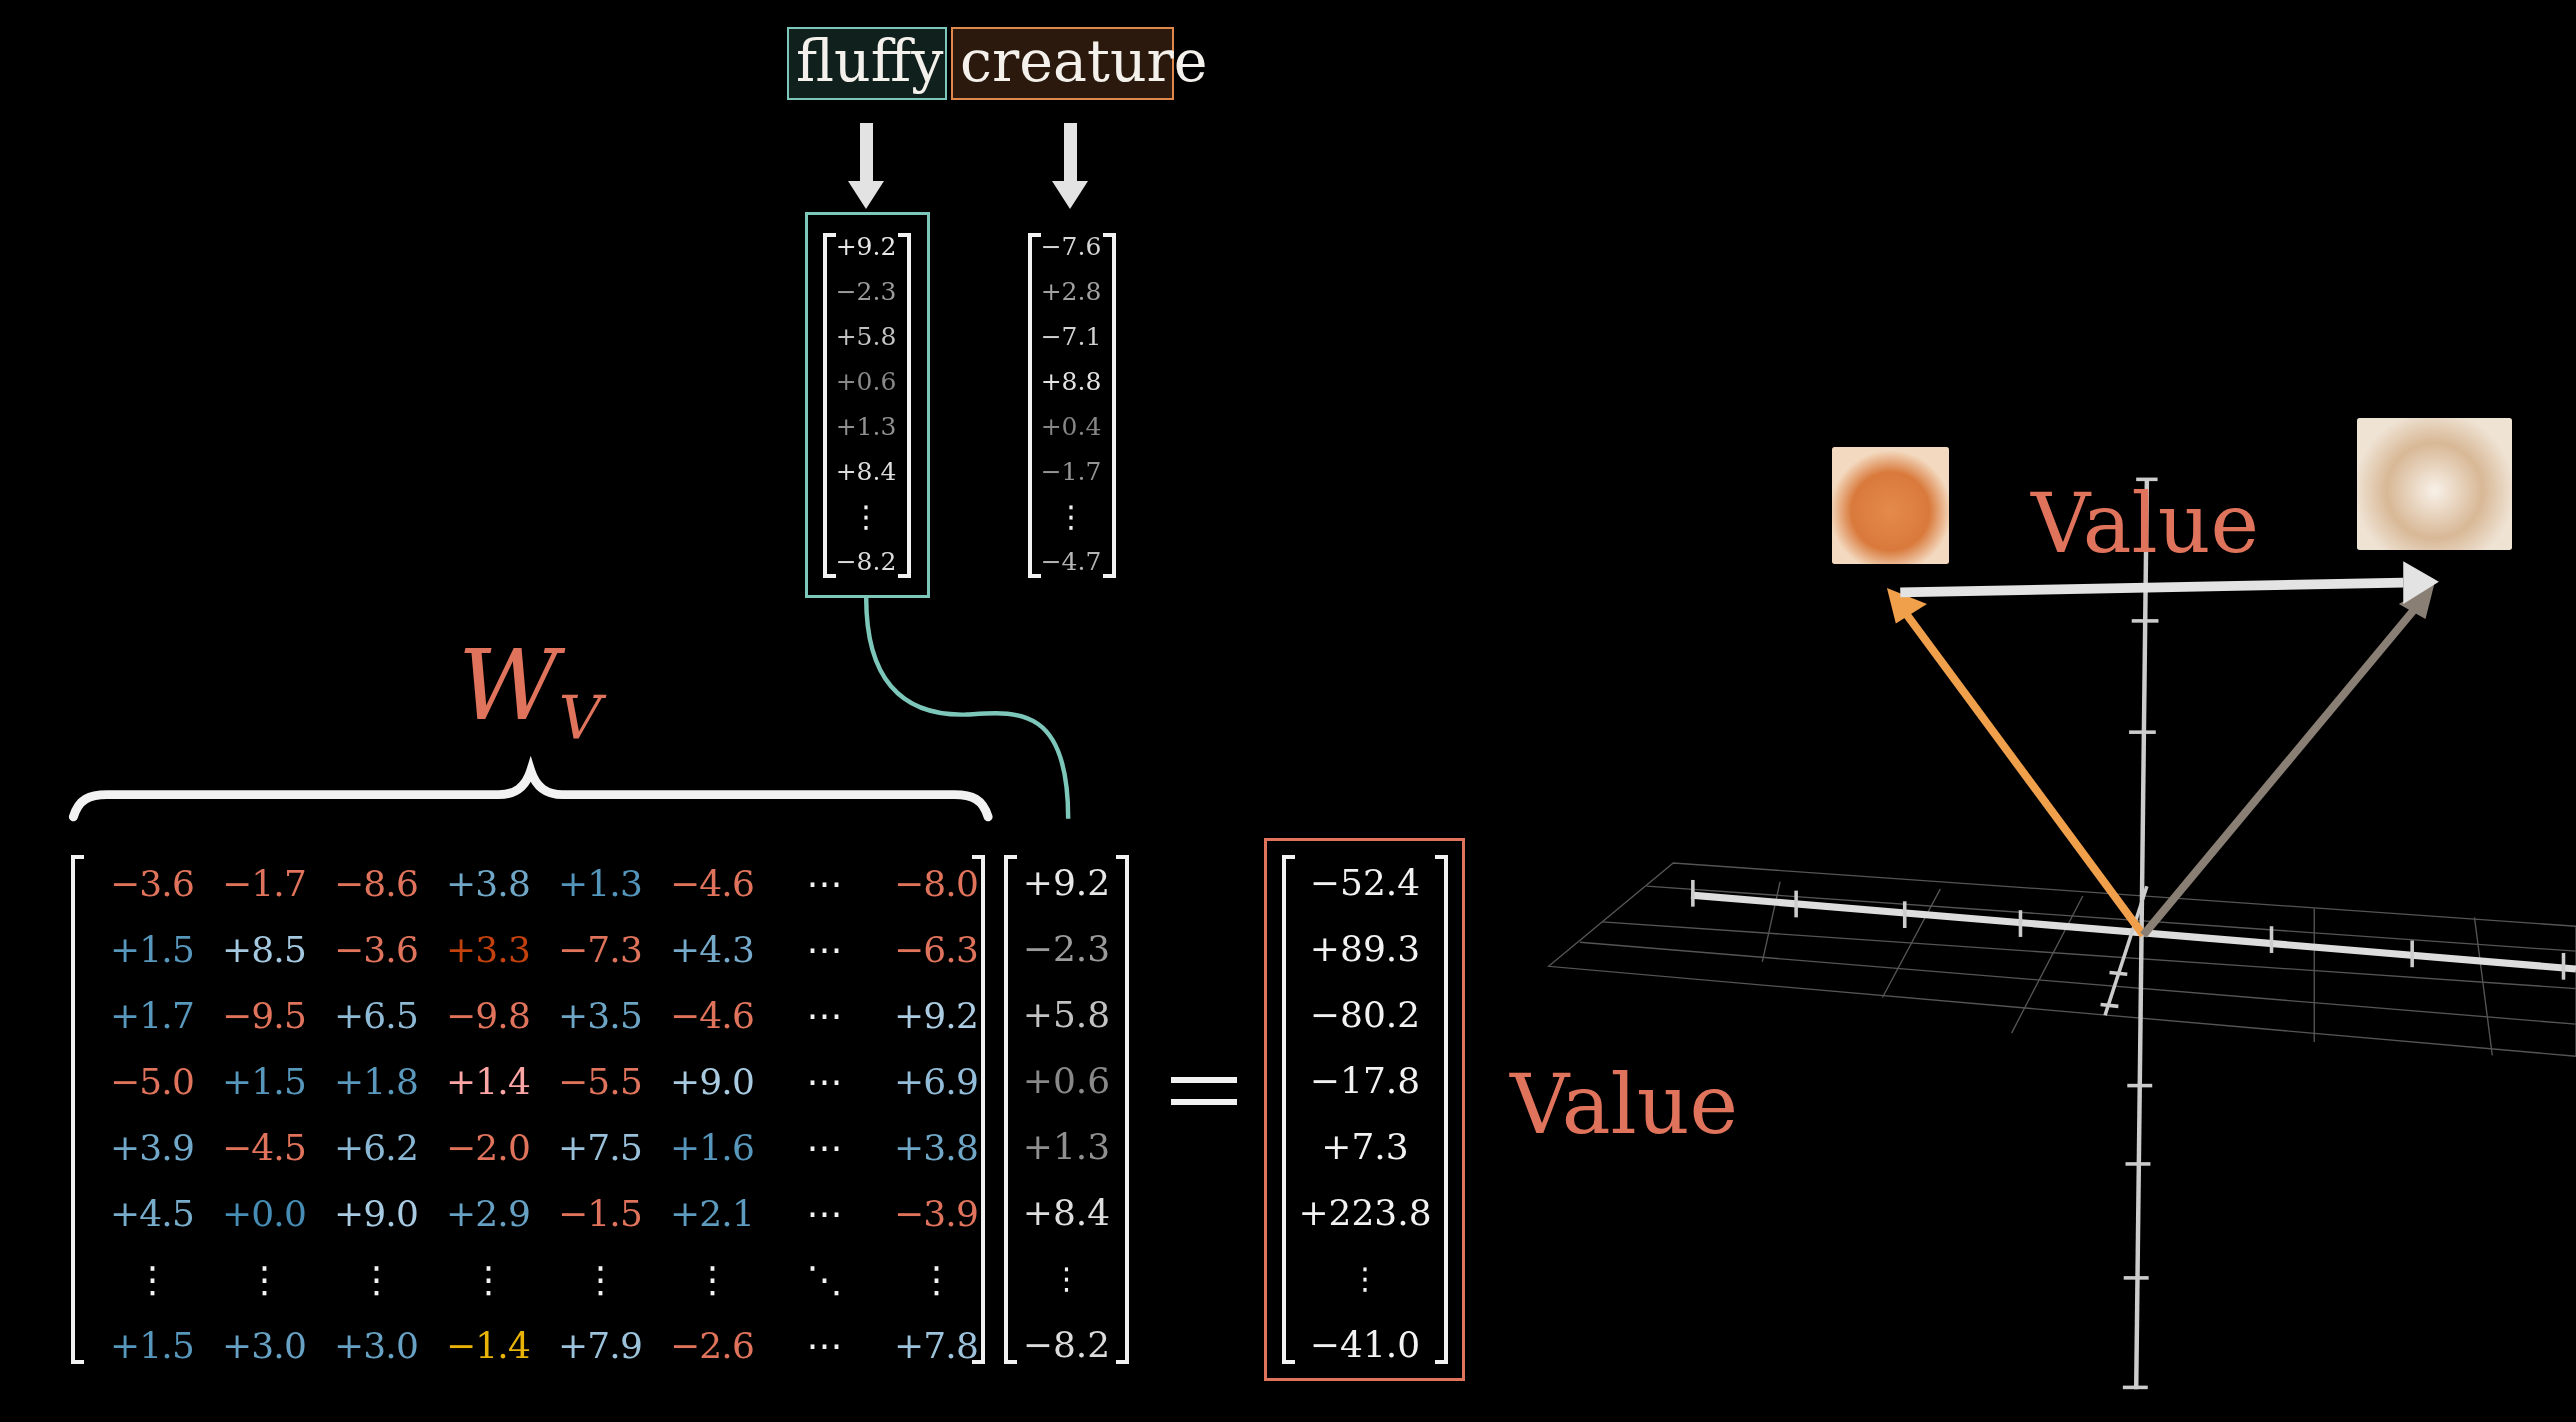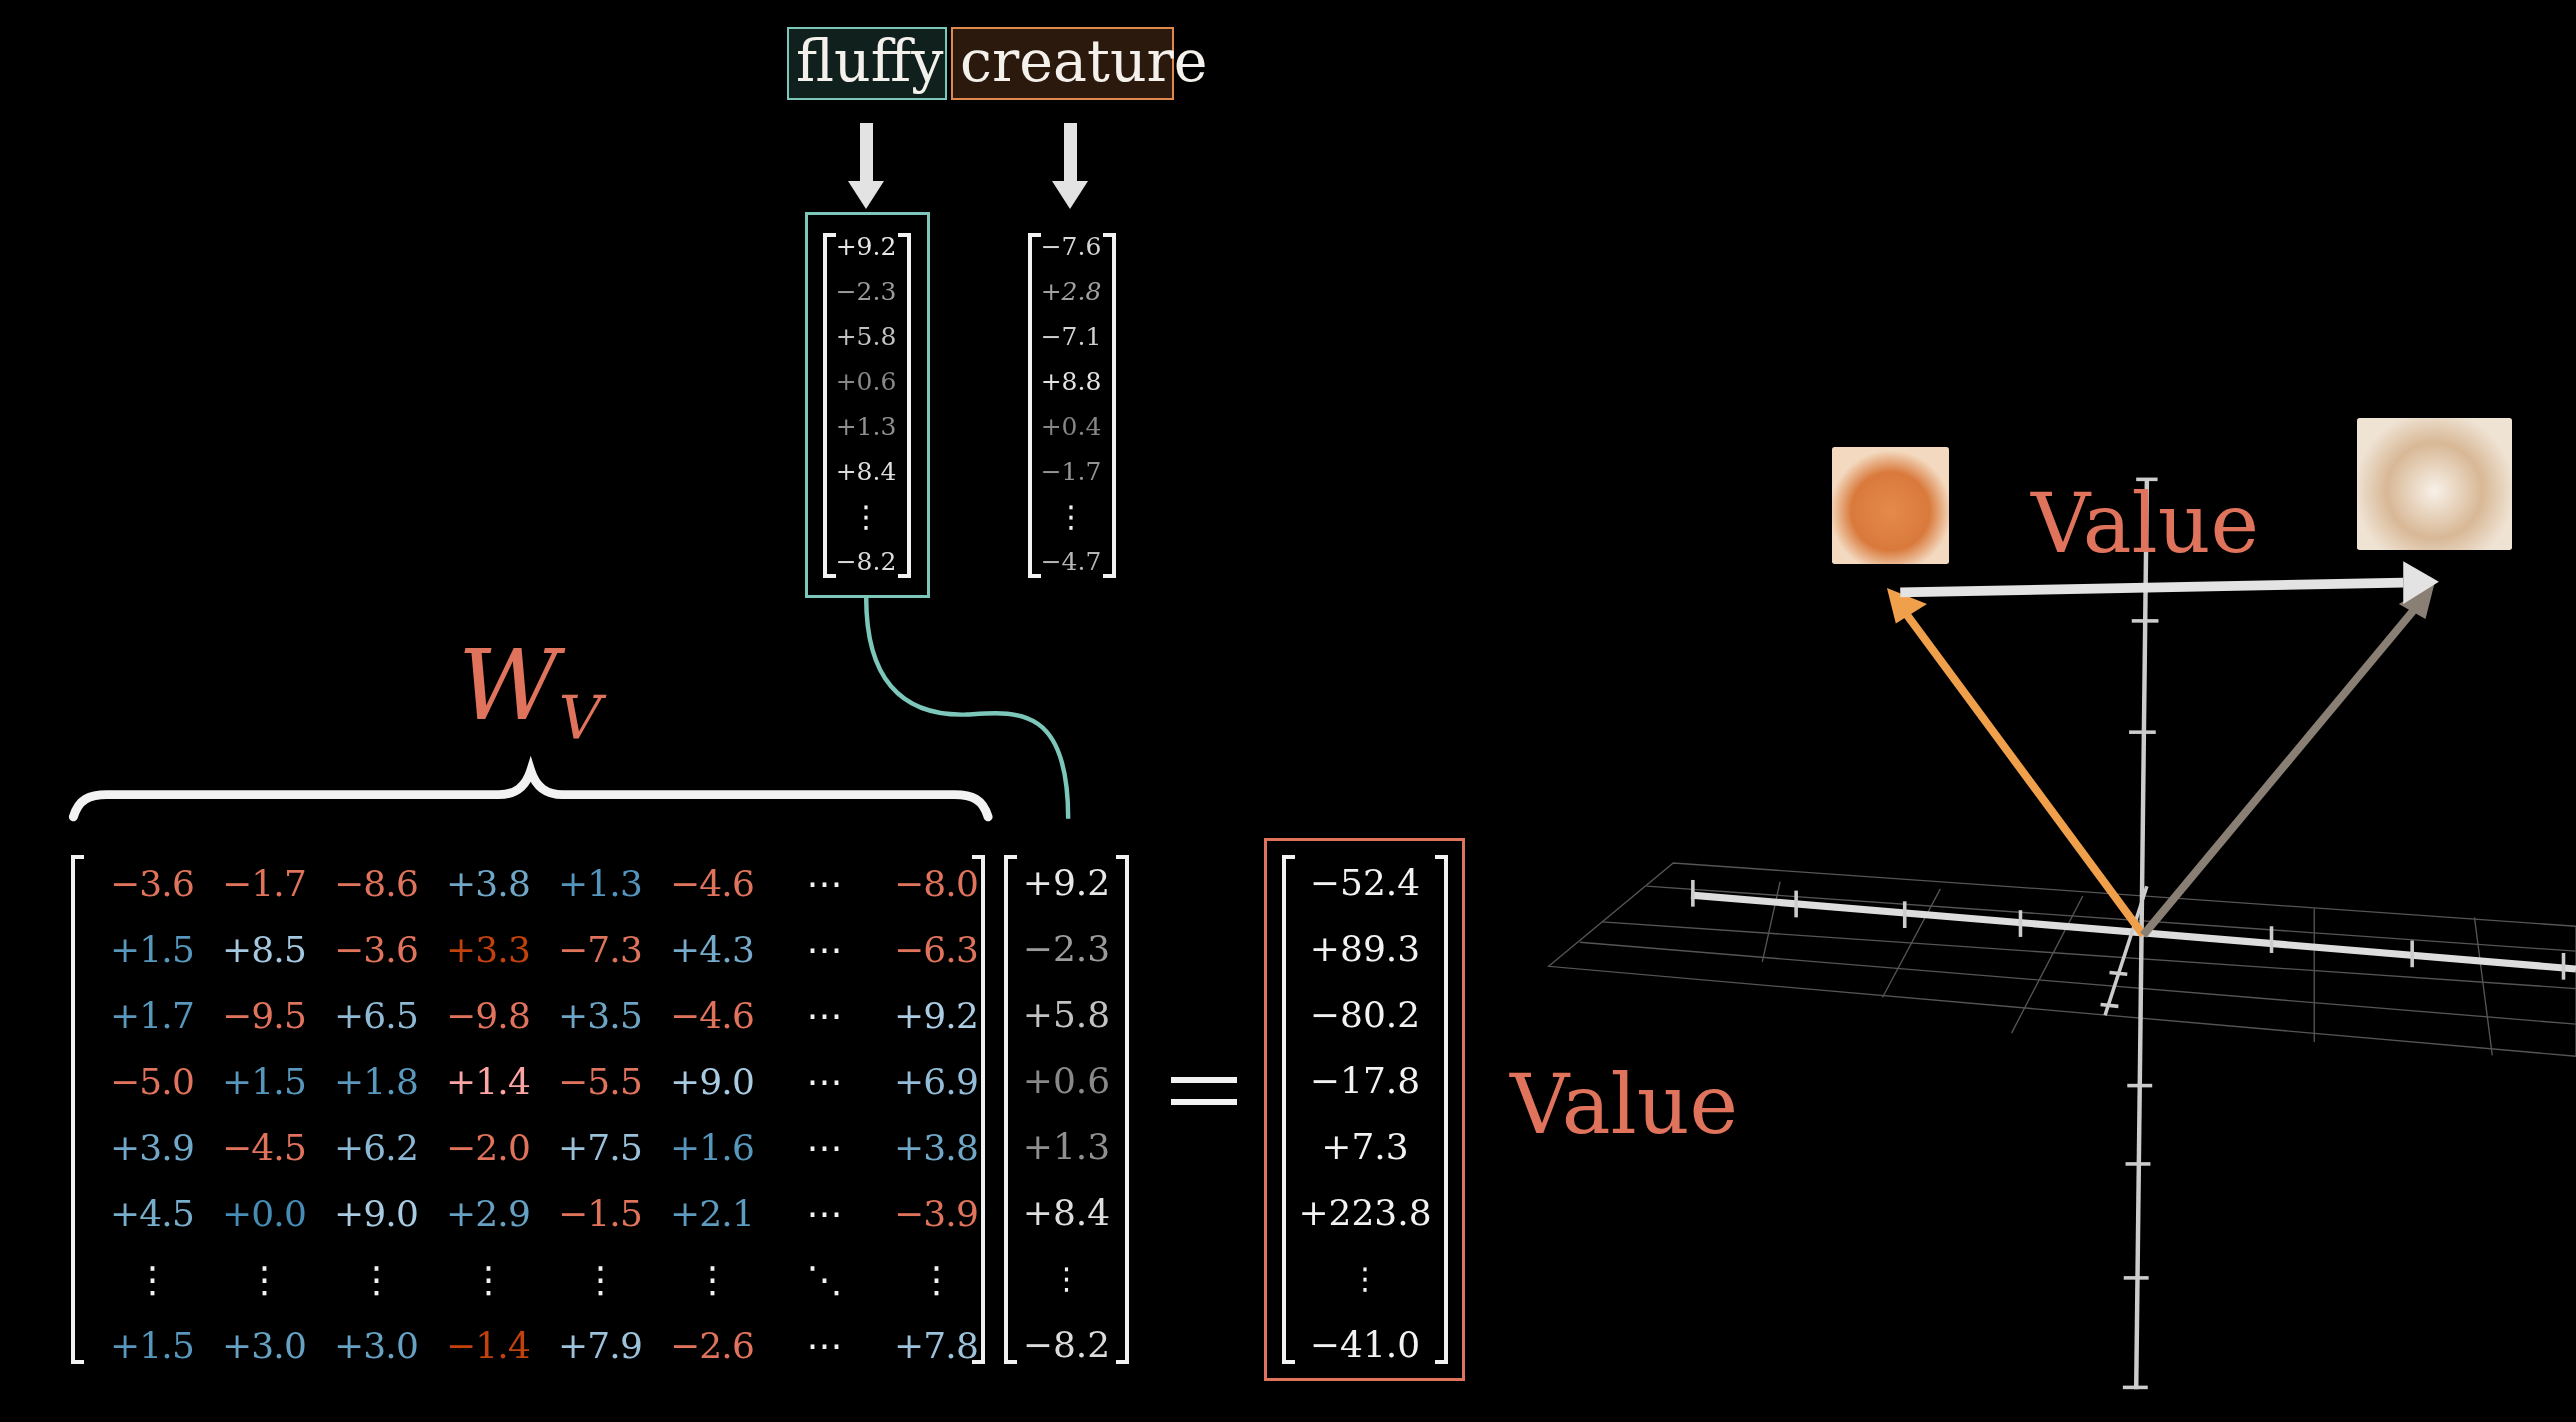--- a/index.html
+++ b/index.html
@@ -63,21 +63,21 @@
       <div class="cell" style="color: rgb(144, 144, 144);">+1.3</div>
       <div class="cell" style="color: rgb(222, 222, 222);">+8.4</div>
       <div class="cell dots-v" style="color: rgb(242, 242, 242);">⋮</div>
       <div class="cell" style="color: rgb(220, 220, 220);">−8.2</div>
     </div>
 
   <div class="bracket l" style="left:1028px;top:233px;height:345px;"></div>
   <div class="bracket r" style="left:1103px;top:233px;height:345px;"></div>
   <div class="smallvec" id="vec-creature" style="left:1031px;top:224px;">
       <div class="cell" style="color: rgb(214, 214, 214);">−7.6</div>
-      <div class="cell" style="color: rgb(161, 161, 161); font-style: italic;">+2.8</div>
+      <div class="cell" style="color: rgb(161, 161, 161);">+2.8</div>
       <div class="cell" style="color: rgb(208, 208, 208);">−7.1</div>
       <div class="cell" style="color: rgb(227, 227, 227);">+8.8</div>
       <div class="cell" style="color: rgb(134, 134, 134);">+0.4</div>
       <div class="cell" style="color: rgb(149, 149, 149);">−1.7</div>
       <div class="cell dots-v" style="color: rgb(242, 242, 242);">⋮</div>
       <div class="cell" style="color: rgb(182, 182, 182);">−4.7</div>
     </div>
 
   <svg class="abs" style="left:0;top:0;" width="2576" height="1422" viewBox="0 0 2894 1598">
     <path d="M973 672 C 973 760, 1010 805, 1085 803 C 1140 800, 1200 790, 1200 920" stroke="#7cc7b9" stroke-width="5" fill="none"></path>
@@ -156,21 +156,21 @@
         <div class="mcell" style="color: rgb(242, 242, 242);">⋮</div>
         <div class="mcell" style="color: rgb(242, 242, 242);">⋮</div>
         <div class="mcell" style="color: rgb(242, 242, 242);">⋮</div>
         <div class="mcell" style="color: rgb(242, 242, 242);">⋱</div>
         <div class="mcell" style="color: rgb(242, 242, 242);">⋮</div>
       </div>
       <div class="mrow">
         <div class="mcell" style="color: rgb(87, 151, 188);">+1.5</div>
         <div class="mcell" style="color: rgb(103, 161, 195);">+3.0</div>
         <div class="mcell" style="color: rgb(103, 161, 195);">+3.0</div>
-        <div class="mcell" style="color: #c2410c;">−1.4</div>
+        <div class="mcell" style="color: #eab308;">−1.4</div>
         <div class="mcell" style="color: rgb(157, 195, 220);">+7.9</div>
         <div class="mcell" style="color: rgb(224, 115, 91);">−2.6</div>
         <div class="mcell" style="color: rgb(242, 242, 242);">⋯</div>
         <div class="mcell" style="color: rgb(156, 195, 219);">+7.8</div>
       </div>
     </div>
 
   <div class="bracket l" style="left:1004px;top:855px;height:509px;"></div>
   <div class="bracket r" style="left:1116px;top:855px;height:509px;"></div>
   <div class="bigvec" id="vec-input" style="left:1015px;top:850px;width:103px;color:#f2f2f2;">

